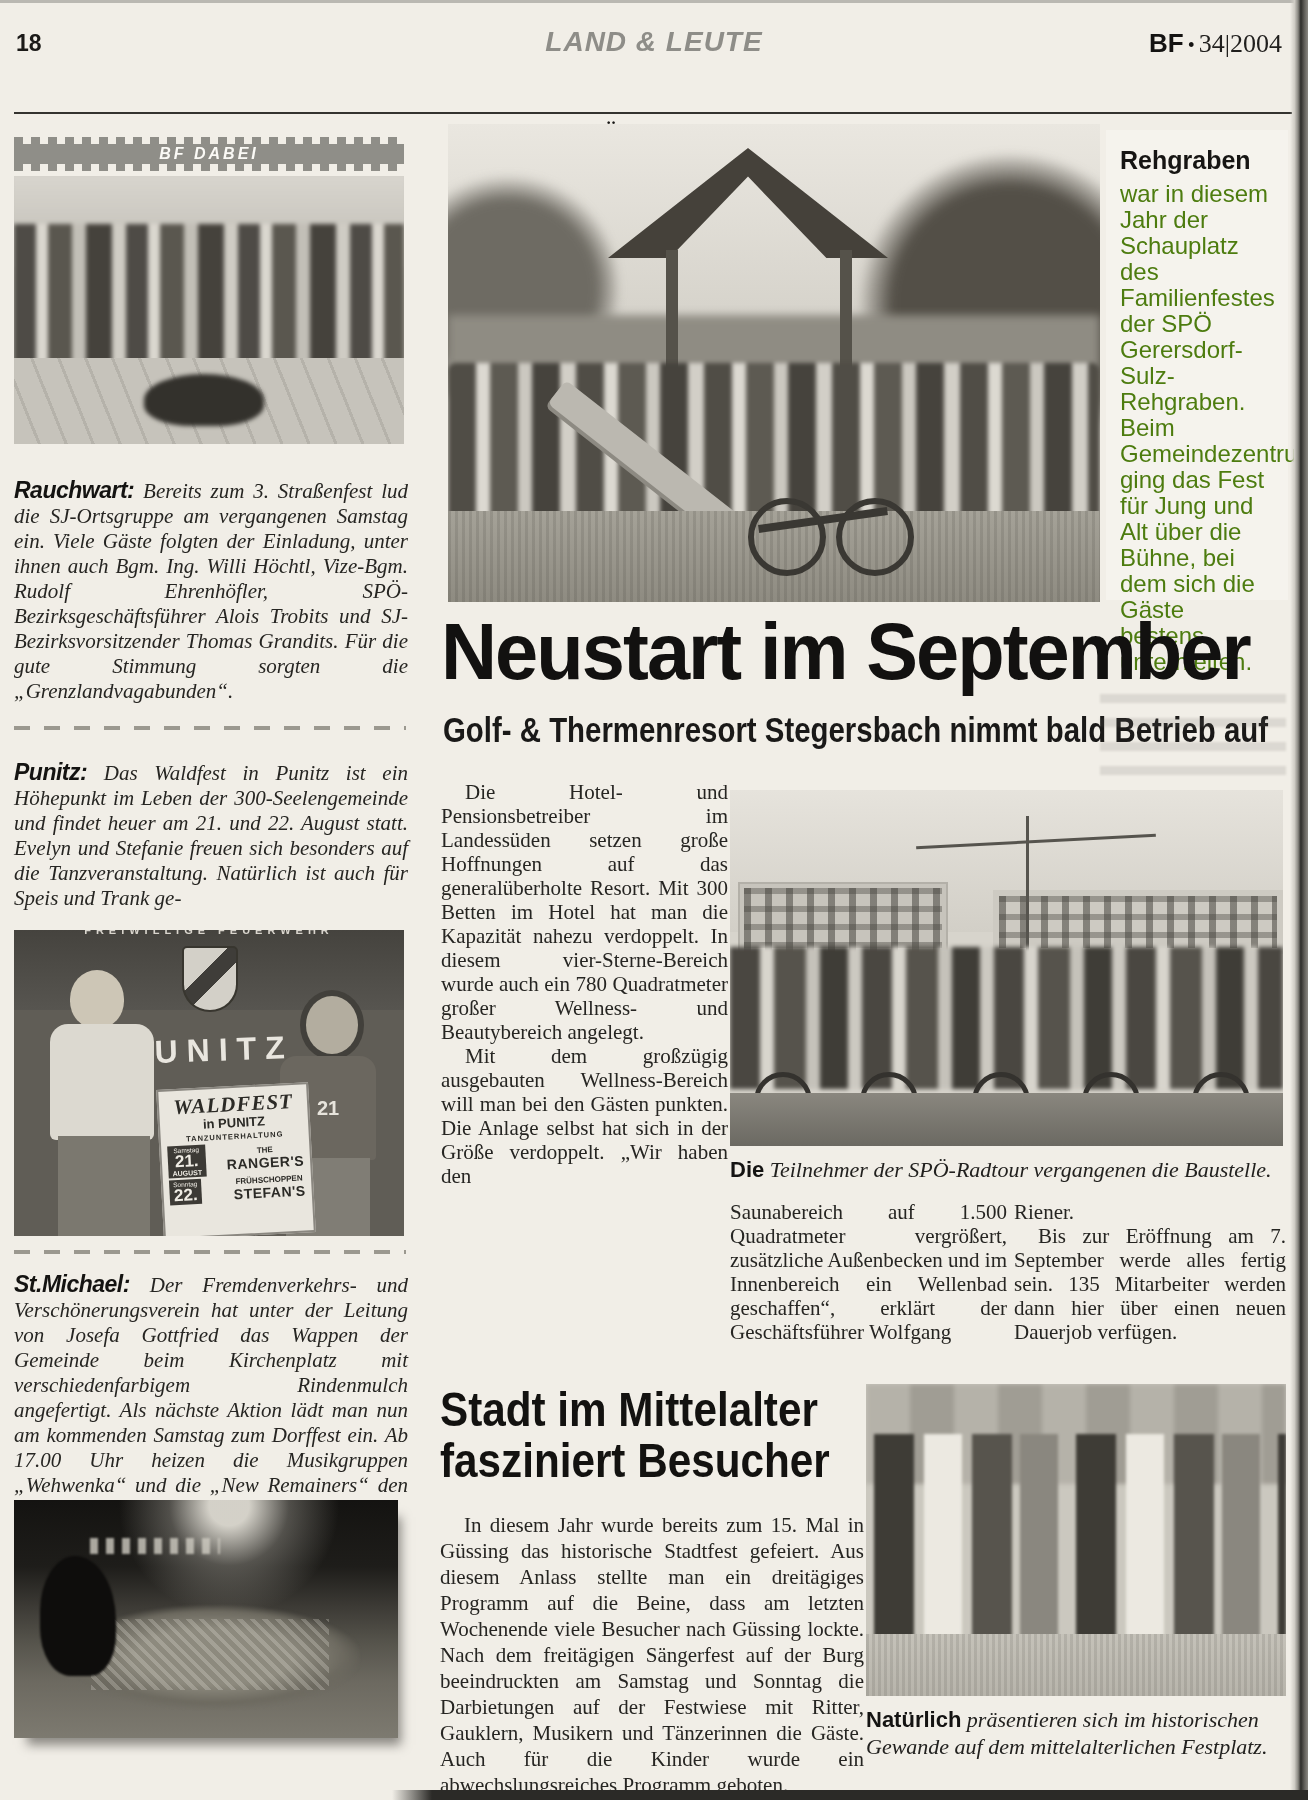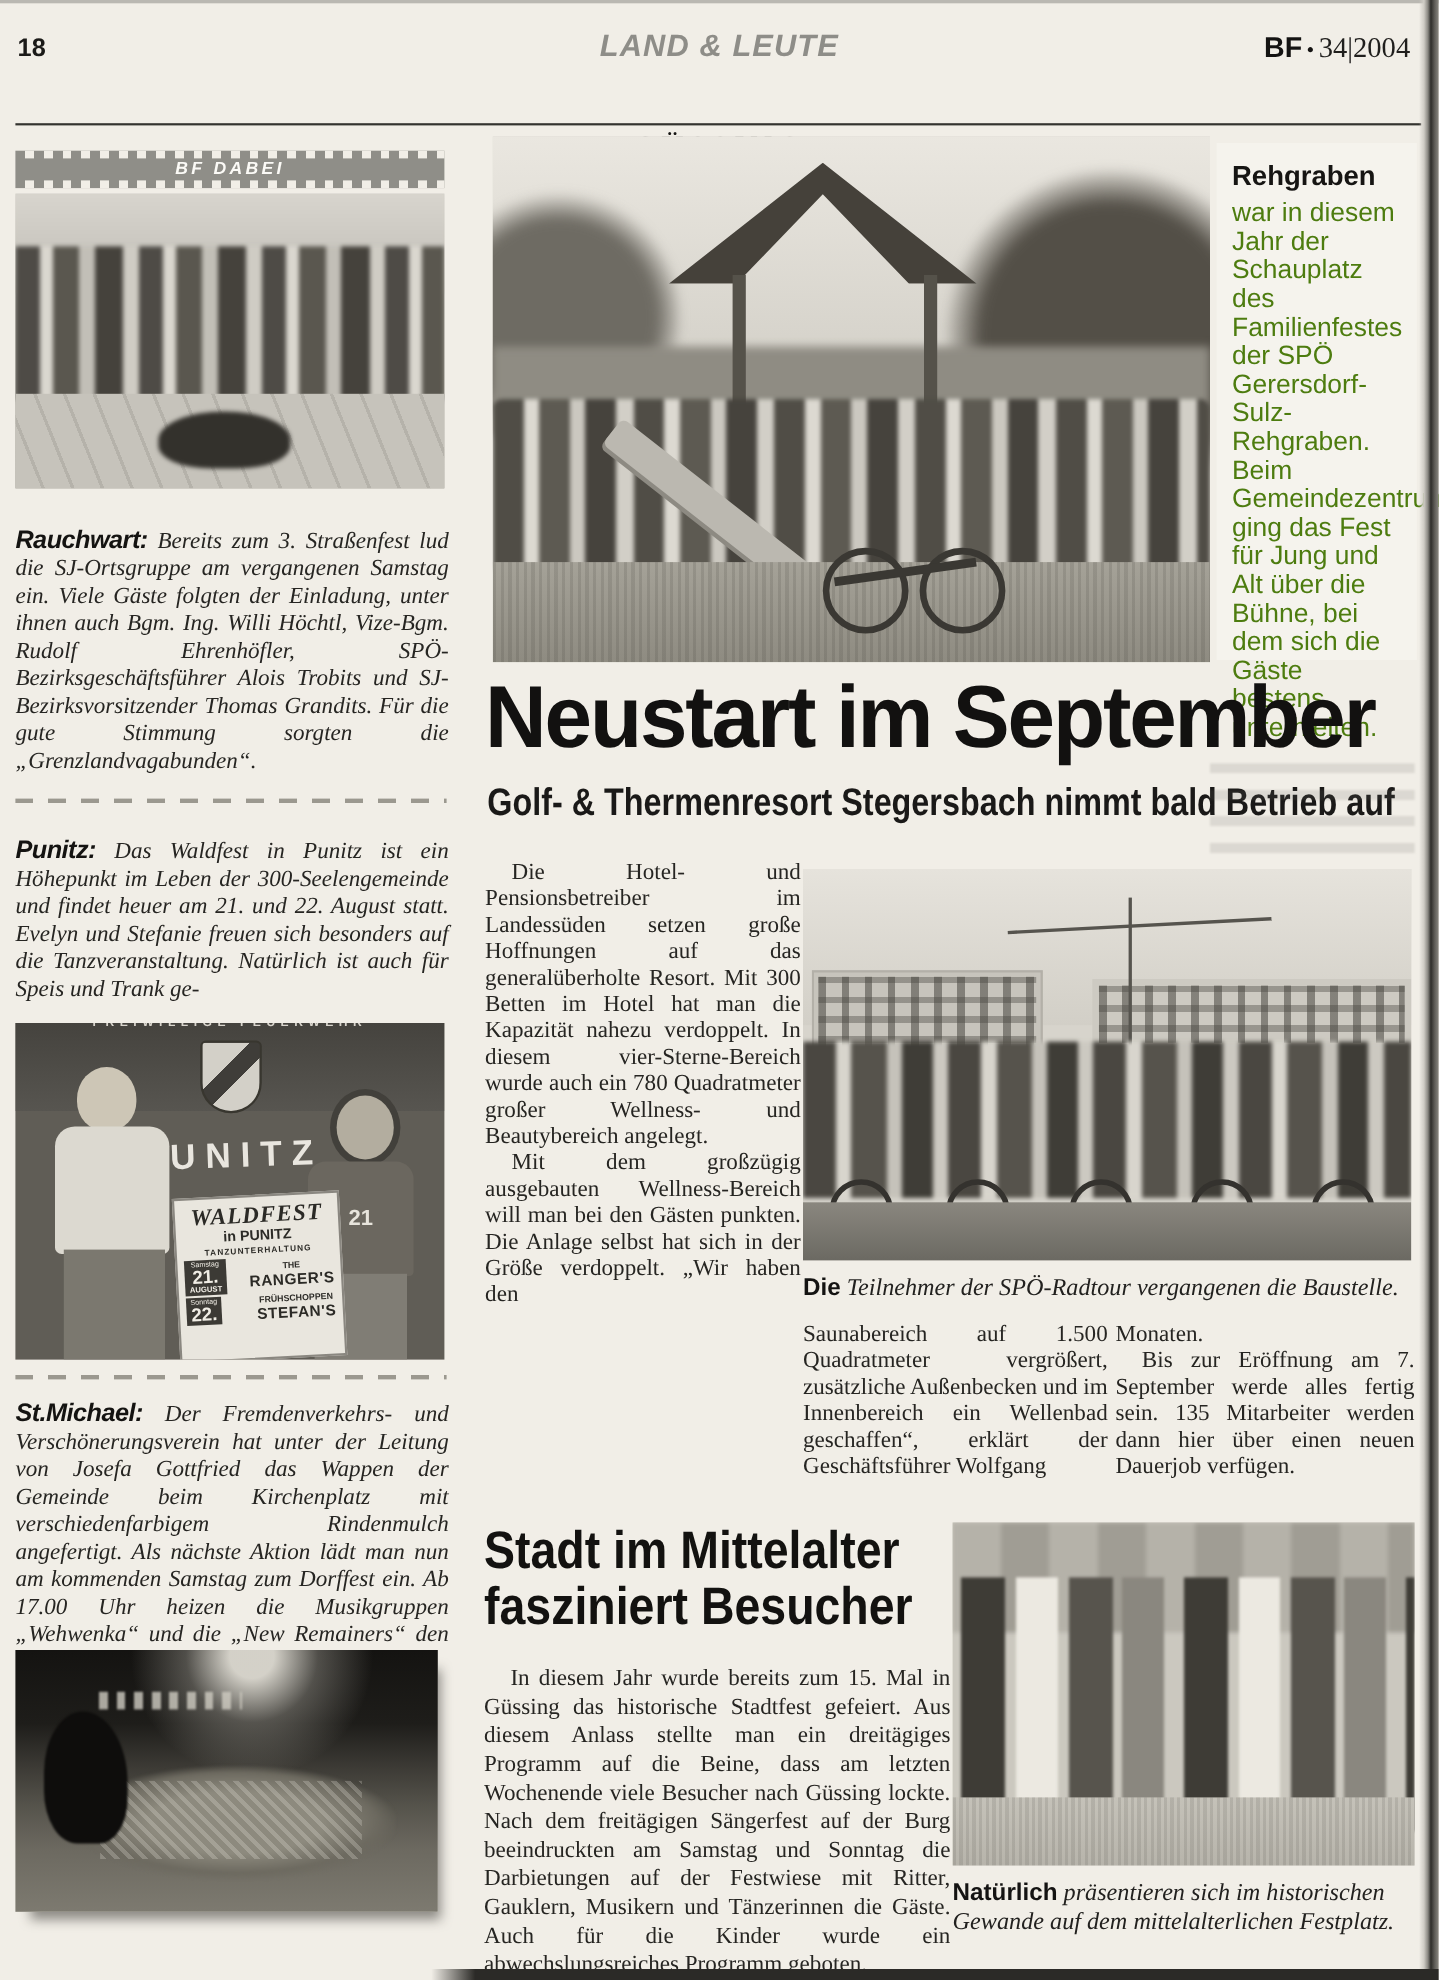--- a/index.html
+++ b/index.html
@@ -324,21 +324,21 @@
   </div>
 
   <div class="caption cap1">
     <span class="cb">Die</span> <span class="ci">Teilnehmer der SPÖ-Radtour vergangenen die Baustelle.</span>
   </div>
 
   <div class="acol col2">
     <p>Saunabereich auf 1.500 Quadratmeter vergrößert, zusätzliche Außenbecken und im Innenbereich ein Wellenbad geschaffen“, erklärt der Geschäftsführer Wolfgang</p>
   </div>
   <div class="acol col3">
-    <p>Monaten.</p>
+    <p>Riener.</p>
     <p class="indent">Bis zur Eröffnung am 7. September werde alles fertig sein. 135 Mitarbeiter werden dann hier über einen neuen Dauerjob verfügen.</p>
   </div>
 
   <div class="headline2">
     <div>Stadt im Mittelalter</div>
     <div>fasziniert Besucher</div>
   </div>
 
   <div class="body2">
     <p class="indent">In diesem Jahr wurde bereits zum 15. Mal in Güssing das historische Stadtfest gefeiert. Aus diesem Anlass stellte man ein dreitägiges Programm auf die Beine, dass am letzten Wochenende viele Besucher nach Güssing lockte. Nach dem freitägigen Sängerfest auf der Burg beeindruckten am Samstag und Sonntag die Darbietungen auf der Festwiese mit Ritter, Gauklern, Musikern und Tänzerinnen die Gäste. Auch für die Kinder wurde ein abwechslungsreiches Programm geboten.</p>

